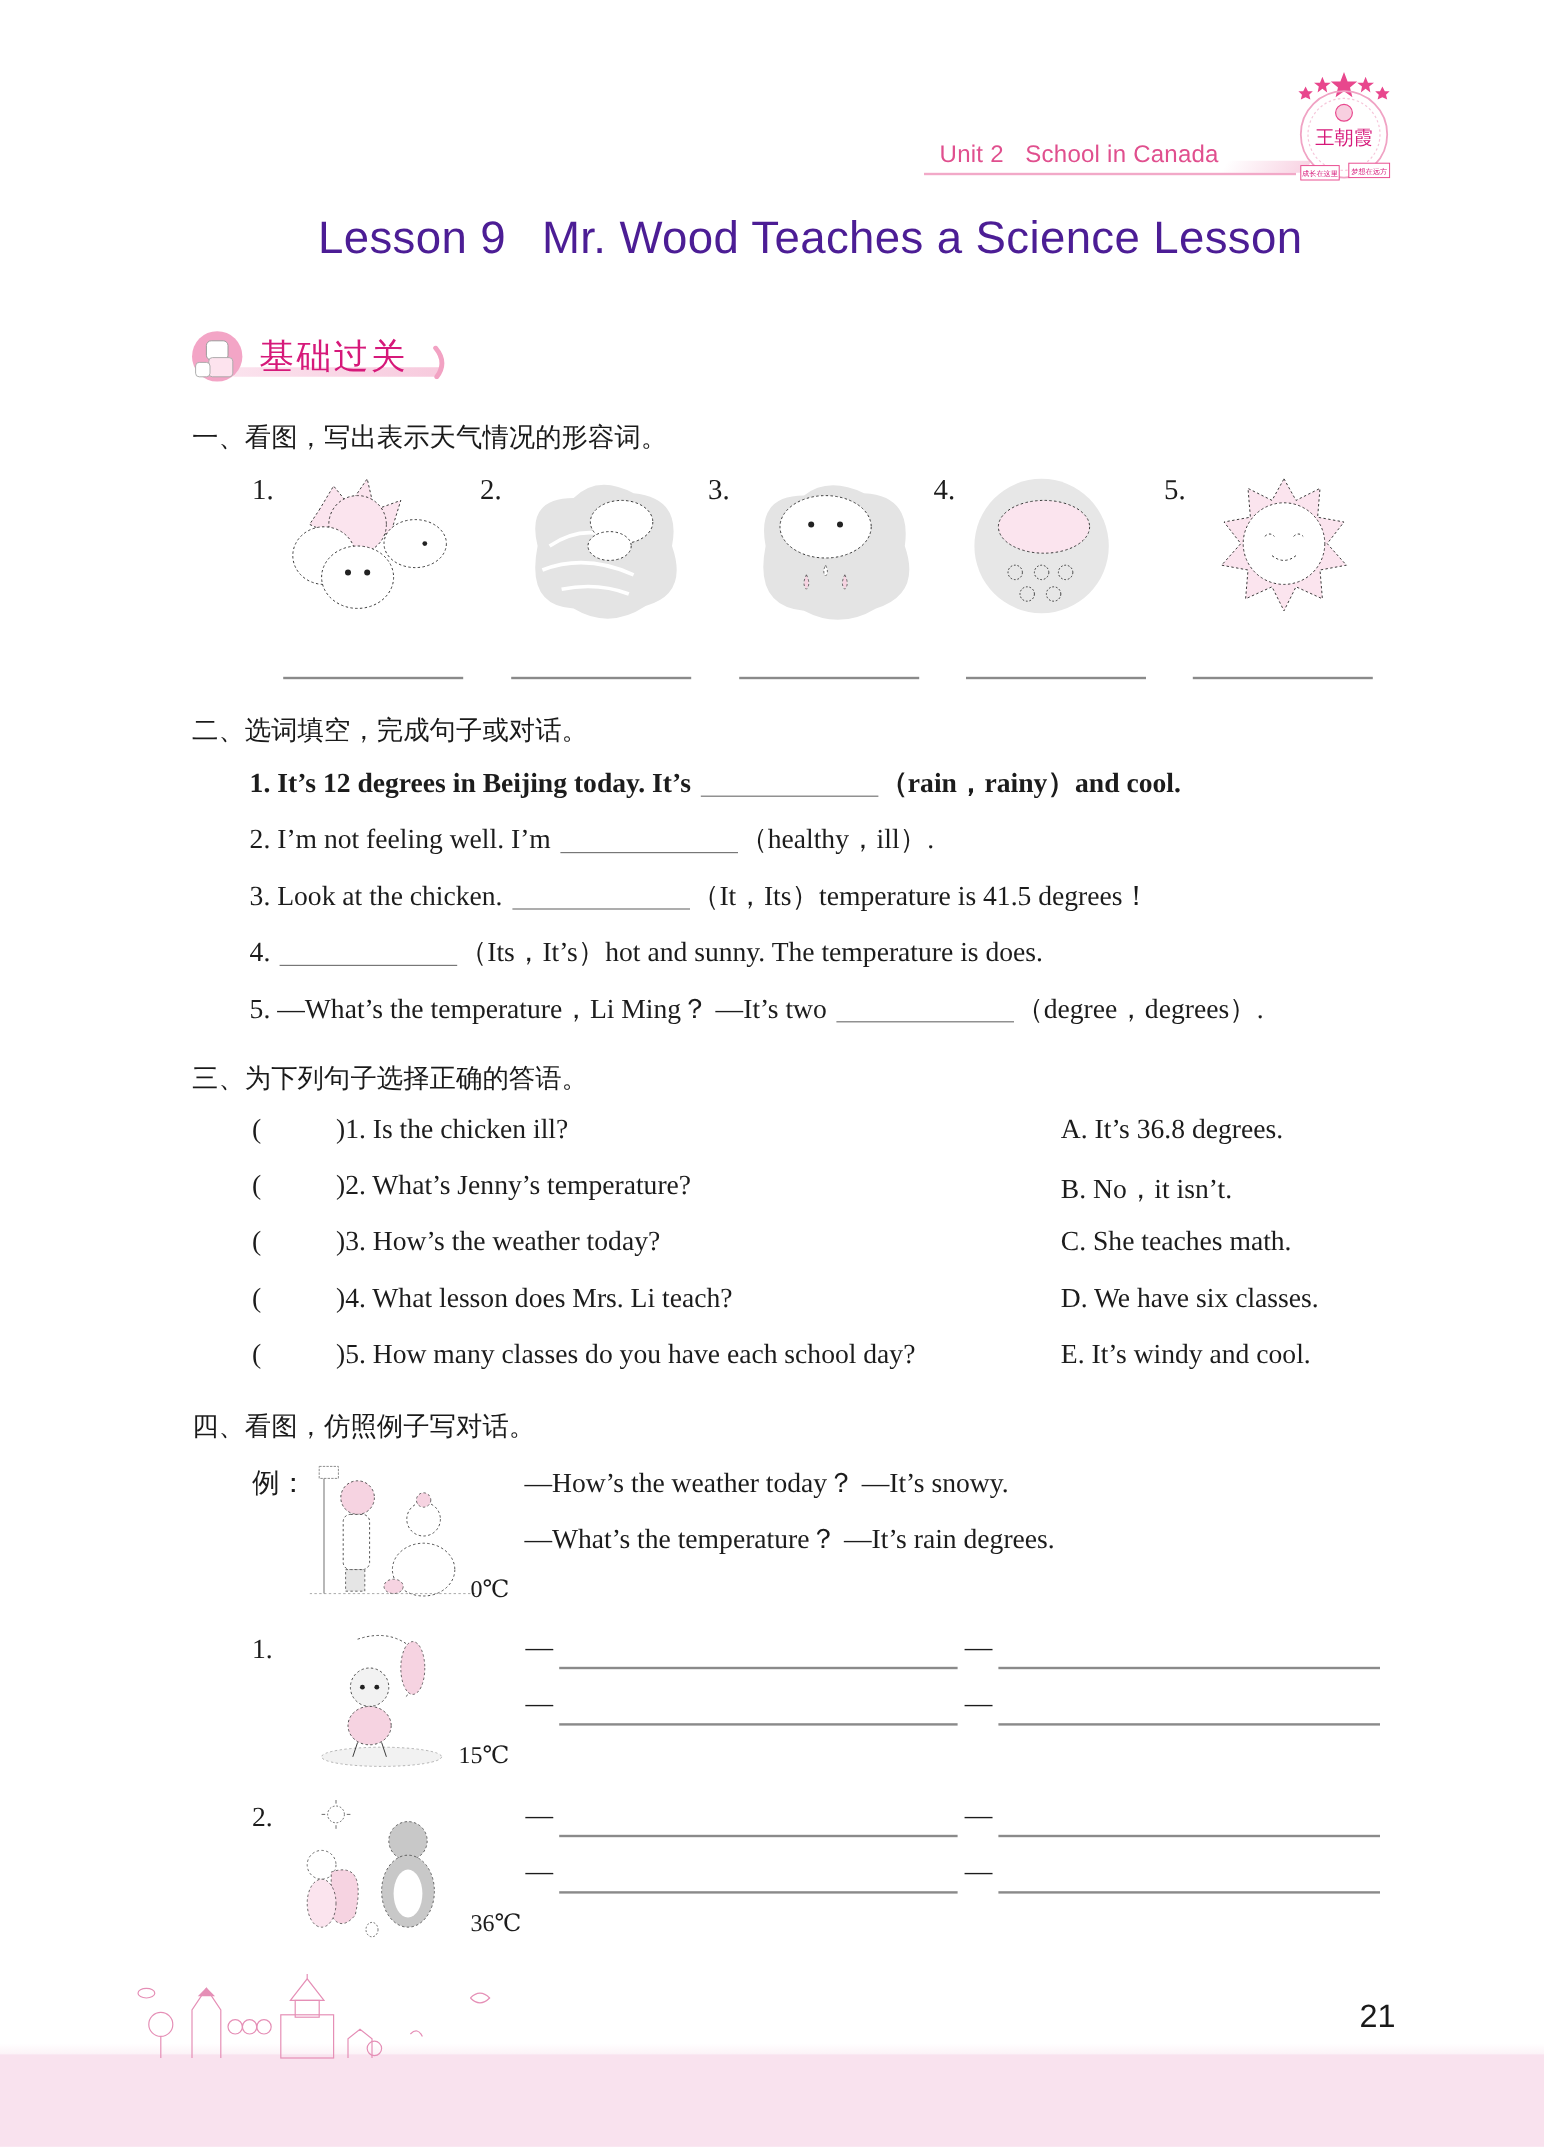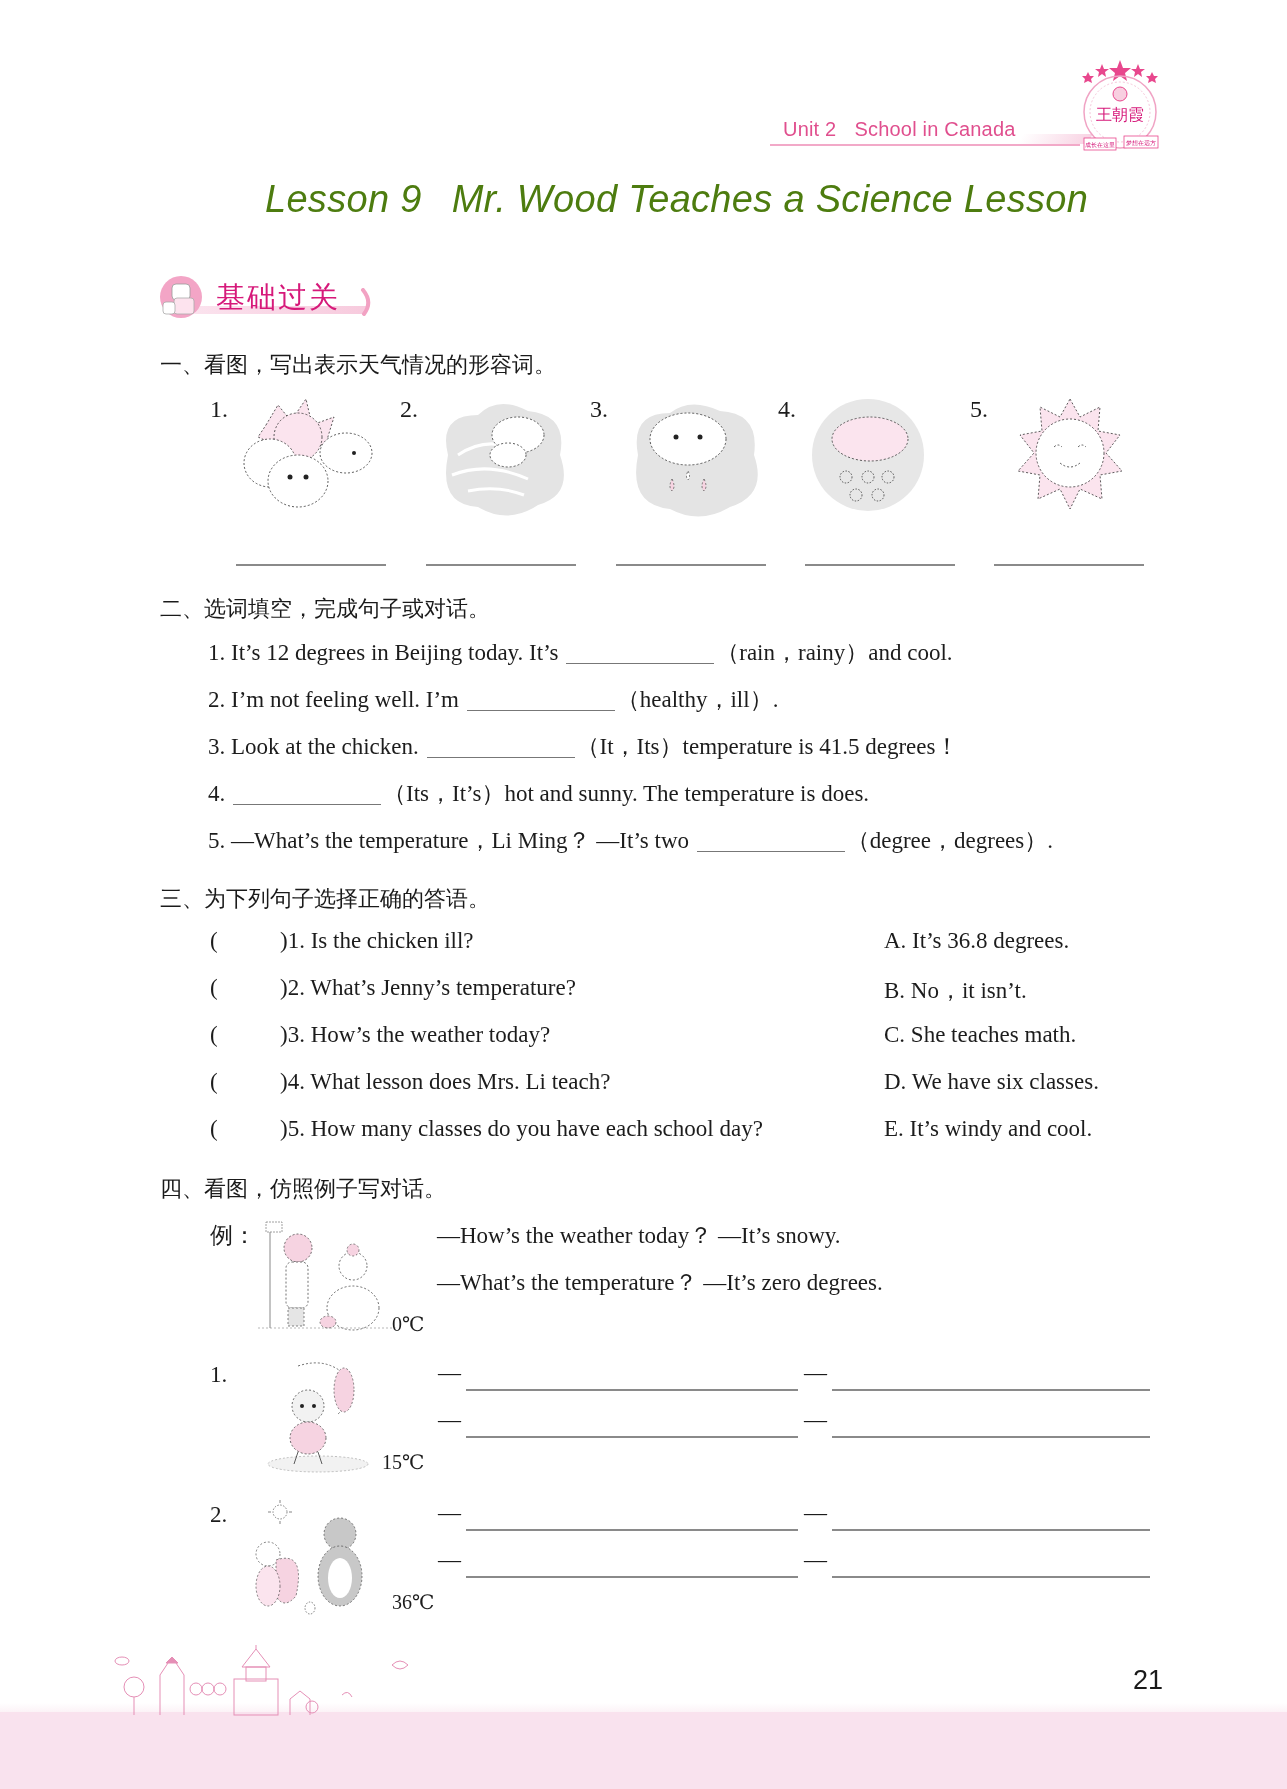--- a/index.html
+++ b/index.html
@@ -11,21 +11,21 @@
   .abs { position: absolute; }
   .sans { font-family: "Liberation Sans", "DejaVu Sans", sans-serif; text-align: center; }
 
   
   .unit-header { left: 783px; top: 118px; font-size: 20px; color: #e04f8e; letter-spacing: 0.2px; }
   .unit-header .sp { display: inline-block; width: 18px; }
   .unit-rule { left: 770px; top: 144px; width: 310px; height: 2px; background: #f2a9c8; }
   .unit-rule2 { left: 1020px; top: 134px; width: 70px; height: 10px; background: linear-gradient(90deg, #fff 0%, #f8d3e3 100%); transform: skewX(-30deg); }
   .badge { left: 1072px; top: 58px; width: 96px; height: 96px; }
 
-  .lesson-title { left: 265px; top: 178px; font-size: 38px; color: #4d7c0f; letter-spacing: 0.3px; font-style: italic; }
+  .lesson-title { left: 265px; top: 178px; font-size: 38px; color: #4c1d95; letter-spacing: 0.3px; }
   .lesson-title .sp { display: inline-block; width: 30px; }
   .banner-bar { left: 190px; top: 306px; width: 178px; height: 8px; background: linear-gradient(90deg, #fbe3ee, #f7cadd); border-radius: 0 0 6px 6px; }
   .banner-text { left: 216px; top: 278px; font-size: 29px; color: #d6197a; letter-spacing: 2px; }
   .banner-icon { left: 158px; top: 274px; width: 46px; height: 46px; }
   .banner-hook { left: 360px; top: 288px; width: 14px; height: 28px; }
 
   
   .sec-heading { left: 160px; font-size: 22px; color: #1a1a1a; }
 
   
@@ -153,21 +153,21 @@
 <div class="abs pic-num" style="left:970px; top:396px;">5.</div>
 <svg class="abs pic" style="left:1004px; top:395px;" viewBox="0 0 150 130">
   <polygon points="66,4 76,22 96,12 94,36 116,40 102,58 118,76 96,80 98,104 76,94 66,114 56,94 34,104 36,80 14,76 30,58 16,40 38,36 36,12 56,22" fill="#fbe4ee" stroke="#333" stroke-width="0.8" stroke-dasharray="2 2"></polygon>
   <circle cx="66" cy="58" r="34" fill="#fff" stroke="#333" stroke-width="0.8" stroke-dasharray="2 2"></circle>
   <path d="M50 52 q4 -4 8 0 M74 52 q4 -4 8 0 M56 68 q10 8 20 0" fill="none" stroke="#333" stroke-width="0.8" stroke-dasharray="2 2"></path>
 </svg>
 <div class="abs blank-line" style="left:994px; top:564px; width:150px;"></div>
 
 <div class="abs sec-heading sans" style="top:594px;">二、选词填空，完成句子或对话。</div>
 
-<div class="abs fill-line" style="top:638px;">
+<div class="abs fill-line" style="top:638px;font-weight:bold;">
   <span>1. It’s 12 degrees in Beijing today. It’s</span>
   <span class="ublank"></span><span>（rain，rainy）and cool.</span>
 </div>
 <div class="abs fill-line" style="top:685px;">
   <span>2. I’m not feeling well. I’m</span>
   <span class="ublank"></span><span>（healthy，ill）.</span>
 </div>
 <div class="abs fill-line" style="top:732px;">
   <span>3. Look at the chicken.</span>
   <span class="ublank"></span><span>（It，Its）temperature is 41.5 degrees！</span>
@@ -214,21 +214,21 @@
   <rect x="30" y="92" width="16" height="18" fill="#e5e5e5" stroke="#333" stroke-width="0.6" stroke-dasharray="2 2"></rect>
   <circle cx="95" cy="50" r="14" fill="#fff" stroke="#333" stroke-width="0.7" stroke-dasharray="2 2"></circle>
   <ellipse cx="95" cy="92" rx="26" ry="22" fill="#fff" stroke="#333" stroke-width="0.7" stroke-dasharray="2 2"></ellipse>
   <ellipse cx="95" cy="34" rx="6" ry="6" fill="#f6d3e1" stroke="#333" stroke-width="0.6" stroke-dasharray="2 2"></ellipse>
   <ellipse cx="70" cy="106" rx="8" ry="6" fill="#f6d3e1" stroke="#333" stroke-width="0.6" stroke-dasharray="2 2"></ellipse>
   <line x1="0" y1="112" x2="140" y2="112" stroke="#888" stroke-width="0.6" stroke-dasharray="2 2"></line>
 </svg>
 <div class="abs temp-label" style="left:392px; top:1312px;">0℃</div>
 
 <div class="abs dialog-text" style="top:1220px;">—How’s the weather today？ —It’s snowy.</div>
-<div class="abs dialog-text" style="top:1267px;">—What’s the temperature？ —It’s zero degrees.</div>
+<div class="abs dialog-text" style="top:1267px;">—What’s the temperature？ —It’s rain degrees.</div>
 
 <div class="abs" style="left:210px; top:1362px; font-size:23px;">1.</div>
 <svg class="abs" style="left:258px; top:1360px; width:120px; height:118px;" viewBox="0 0 120 118">
   <ellipse cx="60" cy="104" rx="50" ry="8" fill="#f2f2f2" stroke="#999" stroke-width="0.6" stroke-dasharray="2 2"></ellipse>
   <path d="M40 6 Q70 -4 90 18 Q96 40 80 54" fill="none" stroke="#333" stroke-width="0.7" stroke-dasharray="2 2"></path>
   <ellipse cx="86" cy="30" rx="10" ry="22" fill="#f6d3e1" stroke="#333" stroke-width="0.6" stroke-dasharray="2 2"></ellipse>
   <circle cx="50" cy="46" r="16" fill="#f2f2f2" stroke="#333" stroke-width="0.7" stroke-dasharray="2 2"></circle>
   <circle cx="44" cy="46" r="2" fill="#222"></circle>
     <circle cx="56" cy="46" r="2" fill="#222"></circle>
   <ellipse cx="50" cy="78" rx="18" ry="16" fill="#f6d3e1" stroke="#333" stroke-width="0.7" stroke-dasharray="2 2"></ellipse>

